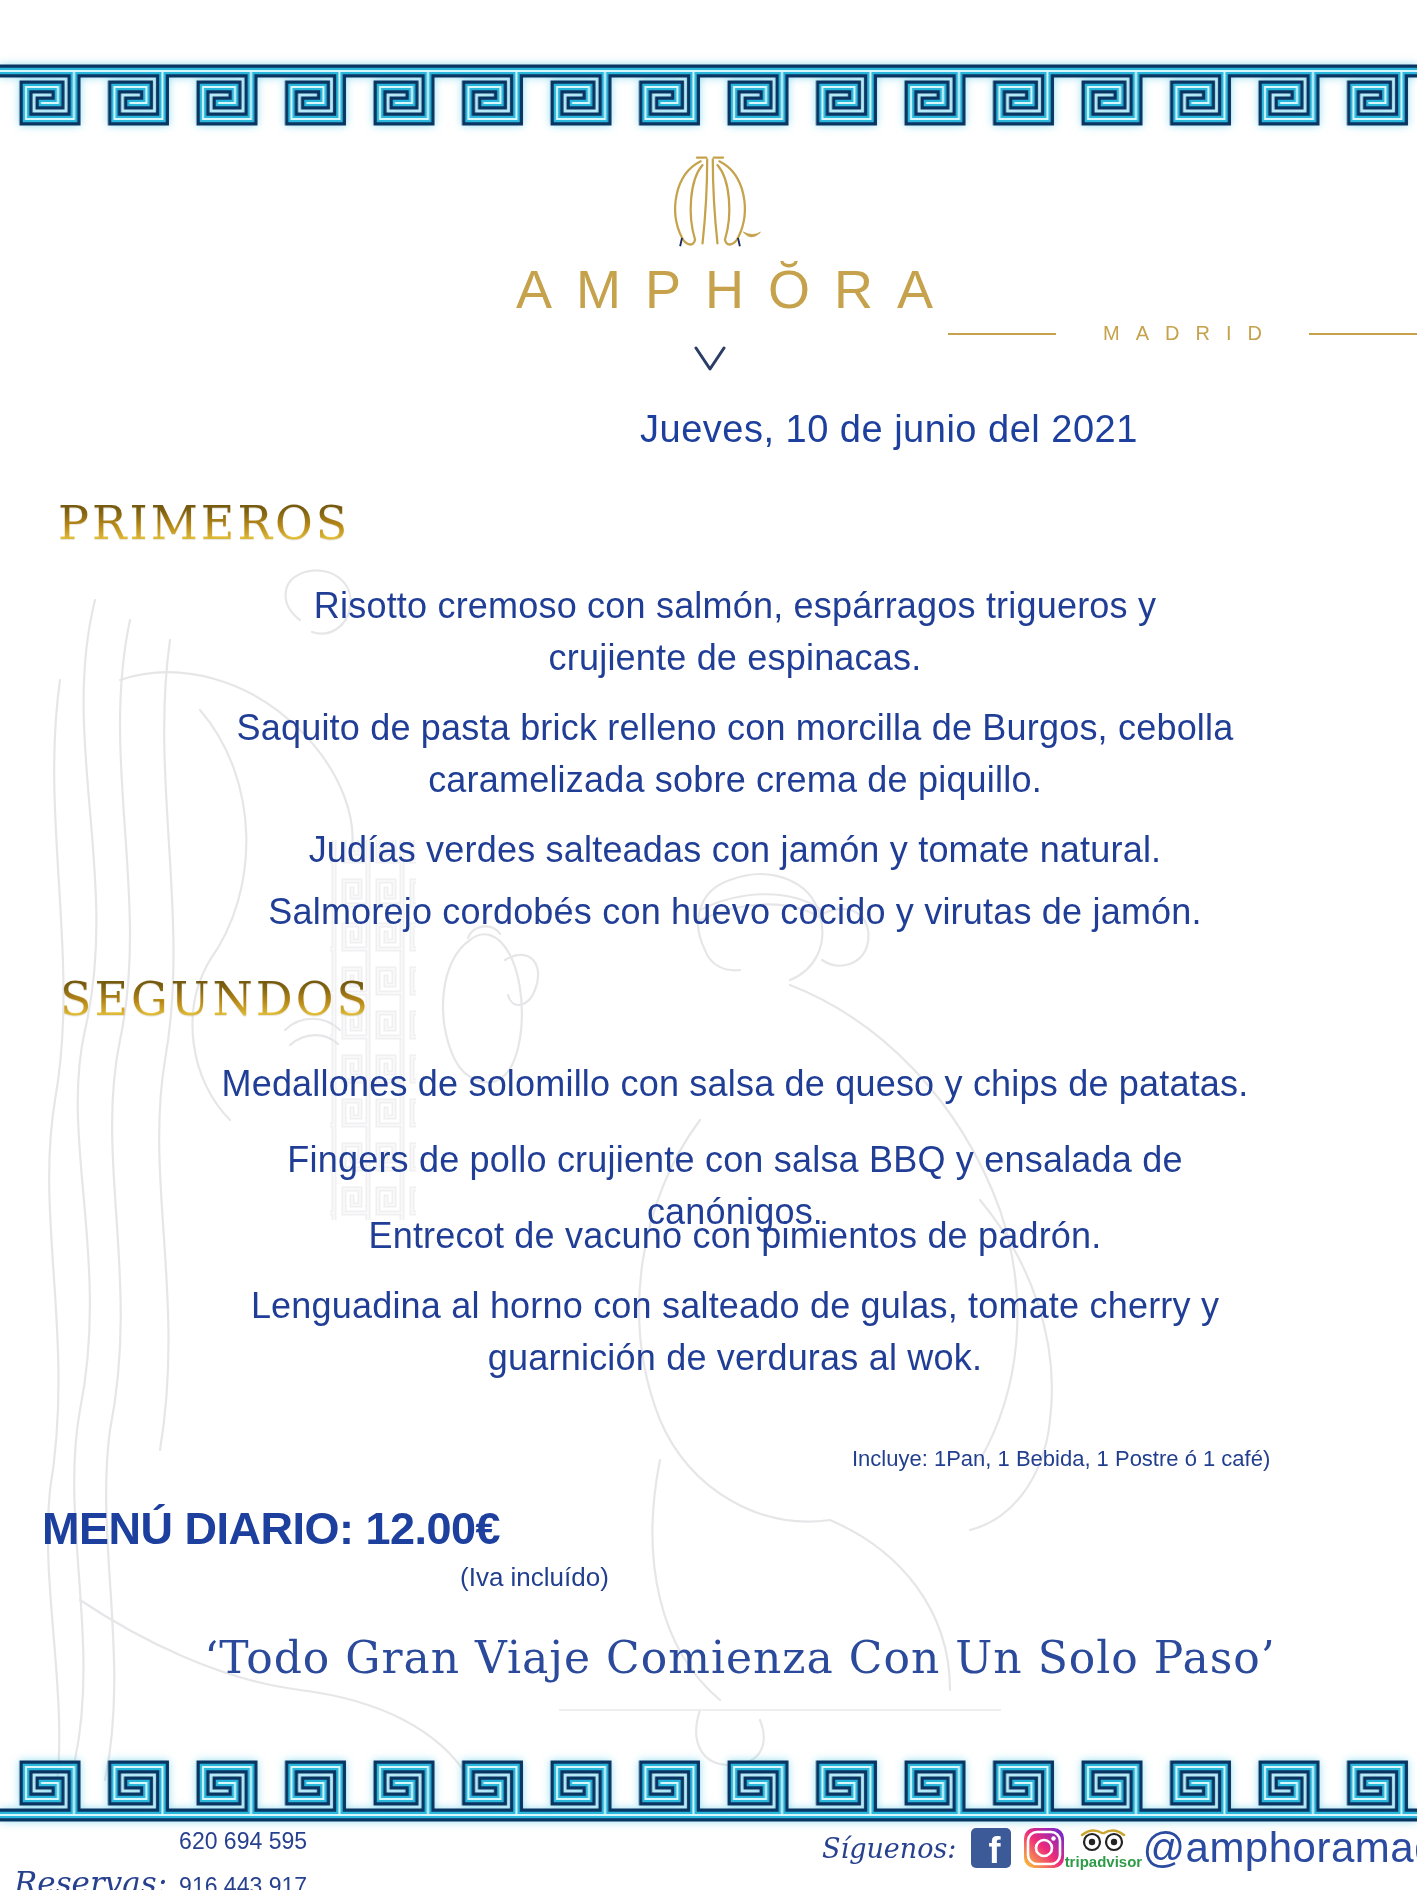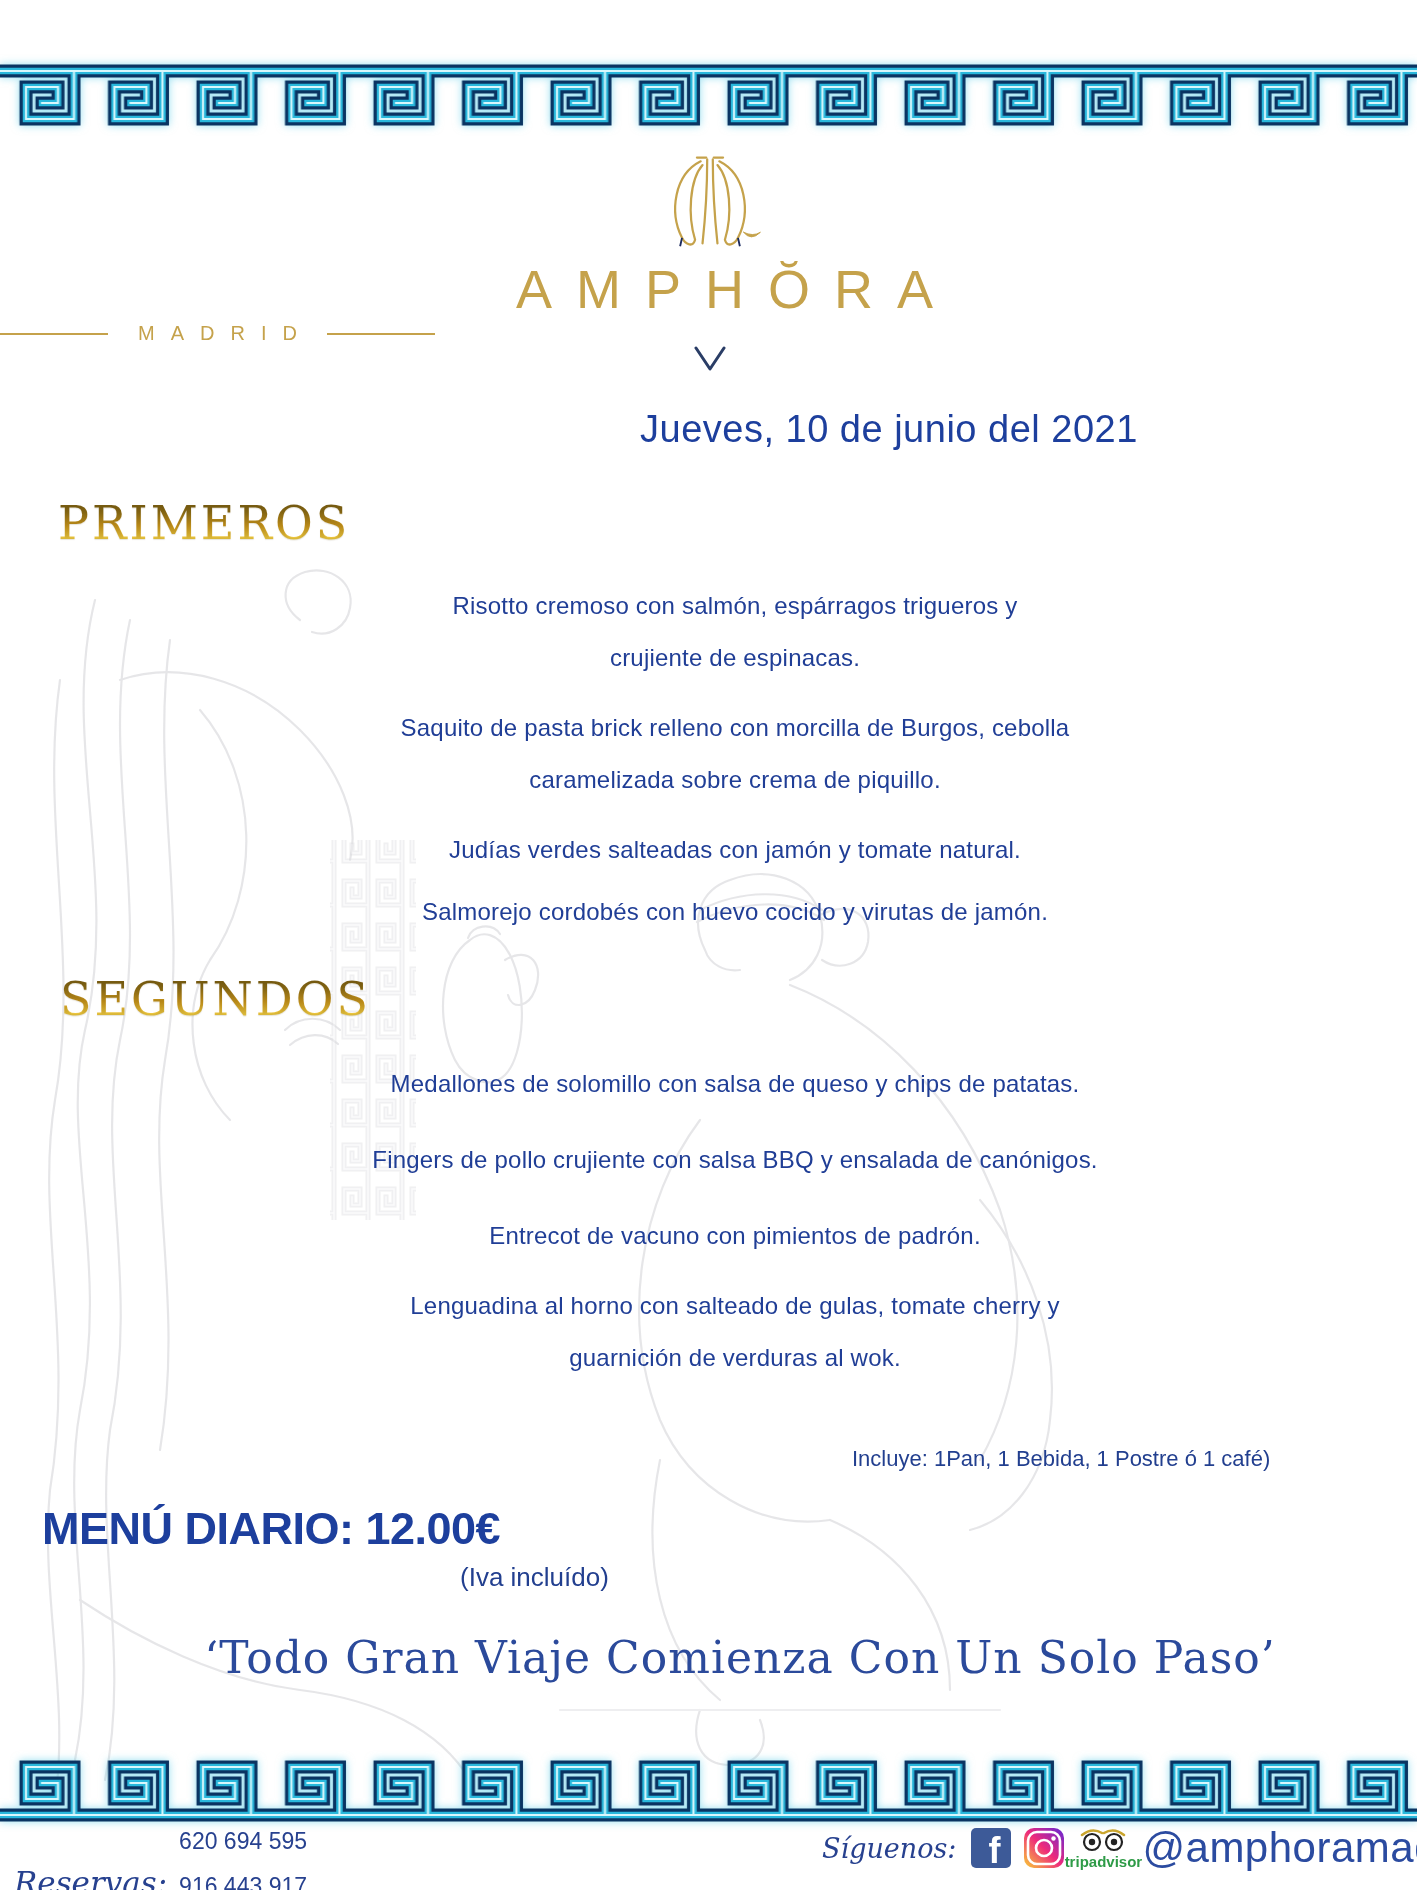--- a/index.html
+++ b/index.html
@@ -19,21 +19,21 @@
   
   .logo{position:absolute;left:0;top:140px;width:1417px;text-align:center;}
   .amphora-svg{position:absolute;left:650px;top:12px;width:120px;height:112px;}
   .logo-word{
     position:absolute;left:8px;top:118px;width:1417px;
     font-family:"Liberation Sans",sans-serif;font-size:54px;font-weight:400;
     color:#c5a24b;letter-spacing:24px;padding-left:40px;box-sizing:border-box;
   }
   .logo-city-row{
     position:absolute;left:0;top:182px;width:1417px;
-    display:flex;justify-content:flex-start;align-items:center;gap:14px;
+    display:flex;justify-content:flex-end;align-items:center;gap:31px;
   }
   .logo-rule{width:108px;height:2px;background:#c5a24b;}
   .logo-city{
     font-size:20px;color:#c5a24b;letter-spacing:16px;padding-left:16px;font-weight:400;
   }
   .logo-chevron{position:absolute;left:693px;top:206px;width:34px;height:26px;}
   
   .date{
     position:absolute;left:640px;top:408px;font-size:38px;color:#1d3f9d;
     letter-spacing:.5px;white-space:nowrap;
@@ -44,21 +44,21 @@
     font-size:46px;letter-spacing:3px;font-weight:400;
     background:linear-gradient(180deg,#5e480e 0%,#8a6a15 30%,#c9951c 55%,#f3cf45 80%,#ffe98c 100%);
     -webkit-background-clip:text;background-clip:text;color:transparent;
     text-shadow:0 1px 1px rgba(90,70,10,.15);
   }
   .t-primeros{left:58px;top:496px;}
   .t-segundos{left:60px;top:972px;}
   
   .dish{
     position:absolute;left:205px;width:1060px;margin:0;
-    font-size:24px;line-height:52px;text-align:center;color:#203e96;
+    font-size:36px;line-height:52px;text-align:center;color:#203e96;
     white-space:pre-line;letter-spacing:.2px;
   }
   .d1{top:580px;} .d2{top:702px;} .d3{top:824px;} .d4{top:886px;}
   .s1{top:1058px;} .s2{top:1134px;} .s3{top:1210px;} .s4{top:1280px;}
   
   .includes{position:absolute;left:852px;top:1446px;font-size:22px;color:#223f8f;}
   .price-line{position:absolute;left:42px;font-size:45px;font-weight:600;color:#1d3f9d;letter-spacing:-.5px;white-space:nowrap;}
   .price-diario{top:1503px;}
   .price-medio{top:1568px;}
   .iva-note{position:absolute;left:460px;top:1562px;font-size:26px;font-weight:400;color:#223f8f;text-align:center;}

